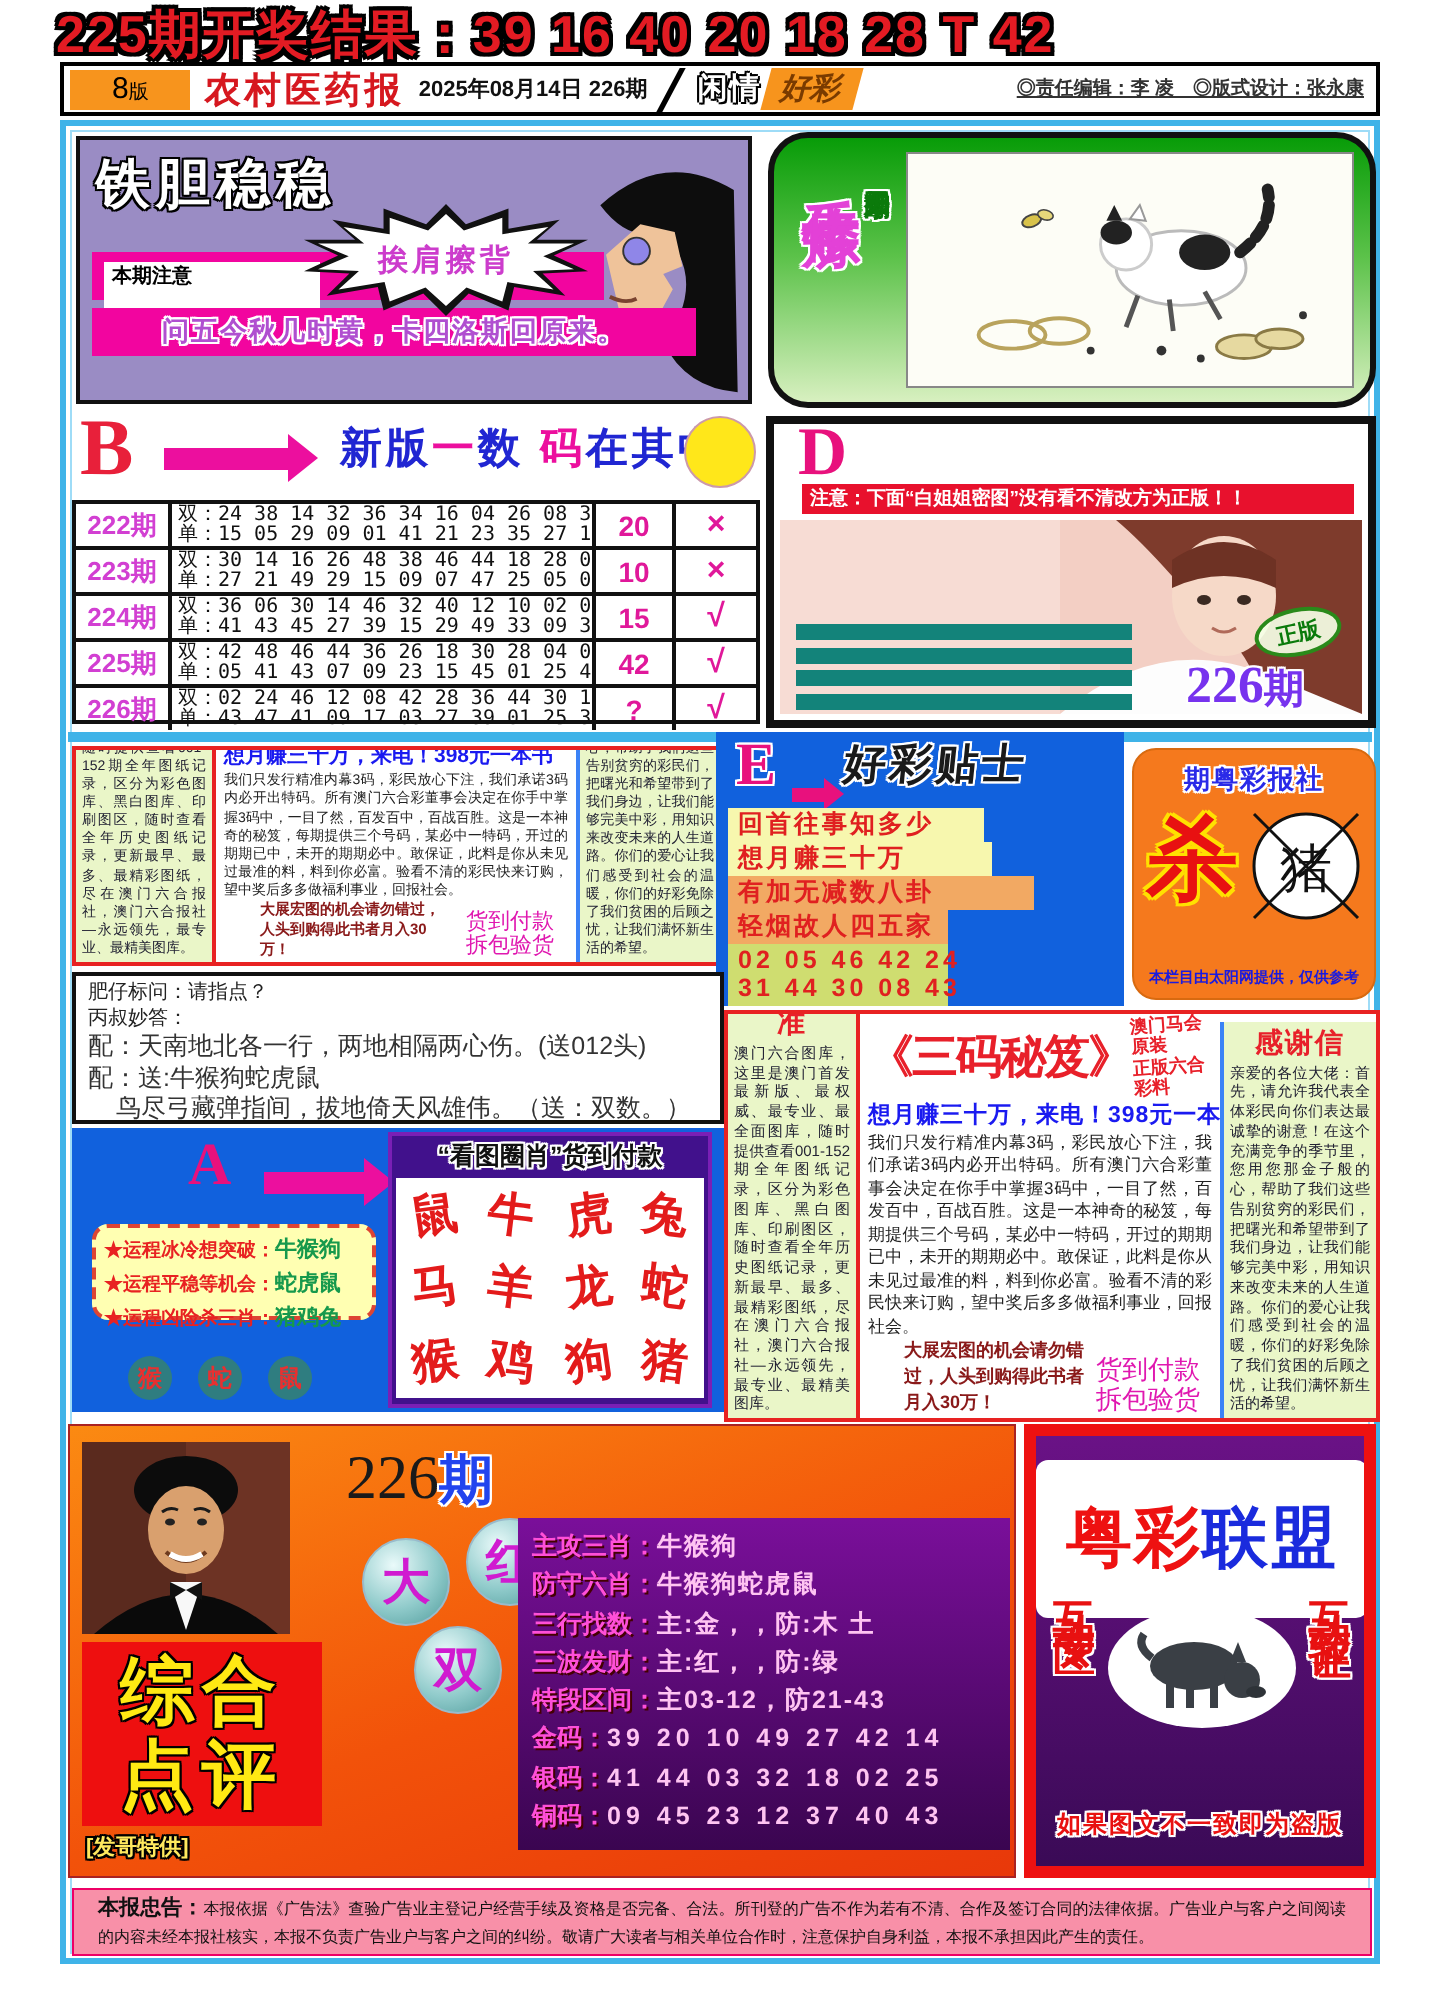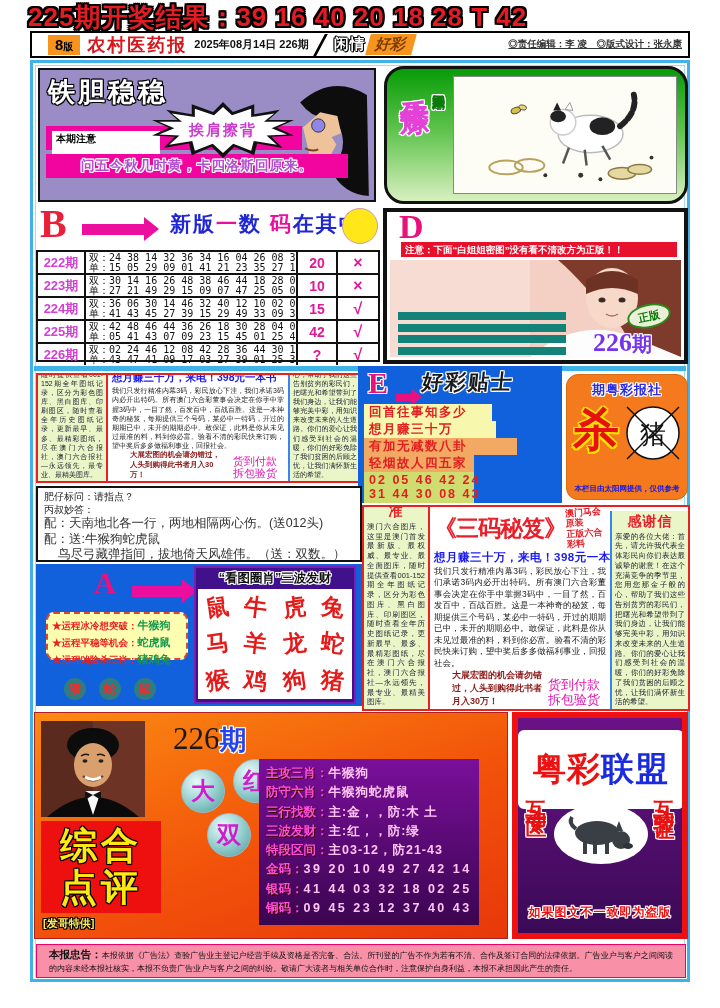--- a/index.html
+++ b/index.html
@@ -10,21 +10,21 @@
   .ob{text-shadow:-1px 0 #000,1px 0 #000,0 -1px #000,0 1px #000,-1px -1px #000,1px 1px #000,1px -1px #000,-1px 1px #000;}
   .vert{writing-mode:vertical-rl;text-orientation:upright;}
   .serif{font-family:"Liberation Serif",serif;}
 
   .headline{left:28px;top:0;width:672px;height:30px;font-size:26px;font-weight:bold;color:#e31b23;
     letter-spacing:1px;white-space:nowrap;
     text-shadow:2px 0 #000,-2px 0 #000,0 2px #000,0 -2px #000,2px 2px #000,-2px -2px #000,2px -2px #000,-2px 2px #000;}
 
   .masthead{left:30px;top:31px;width:660px;height:27px;background:#fff;border:2px solid #000;
     display:flex;align-items:center;box-sizing:border-box;}
-  .page-badge{background:#f7941d;margin-left:16px;padding:0 7px;font-weight:bold;color:#000;height:20px;line-height:20px;}
+  .page-badge{background:#f7941d;margin-left:3px;padding:0 21px;font-weight:normal;color:#000;height:20px;line-height:20px;}
   .page-badge .n{font-size:15px;} .page-badge .l{font-size:10px;}
   .paper-name{color:#d6181f;font-weight:bold;font-size:18px;margin:0 7px;font-family:"Liberation Serif",serif;letter-spacing:2px;}
   .mh-date{font-size:11px;color:#111;font-weight:bold;}
   .slant{width:8px;height:22px;border-left:3px solid #000;transform:skewX(-28deg);margin:0 4px 0 10px;}
   .tag-x{font-size:15px;font-weight:bold;color:#fff;letter-spacing:1px;
     text-shadow:-1px 0 #000,1px 0 #000,0 -1px #000,0 1px #000,-1px -1px #000,1px 1px #000;}
   .tag-h{background:#f7941d;transform:skewX(-15deg);padding:1px 8px;font-size:15px;font-weight:bold;color:#7a3b00;margin-left:2px;}
   .mh-credits{margin-left:auto;margin-right:6px;font-size:9.5px;color:#333;font-weight:bold;text-decoration:underline;}
 
   .frame{left:30px;top:60px;width:660px;height:922px;border:3px solid #3fb3e8;box-sizing:border-box;
@@ -154,21 +154,21 @@
   .rv-photo{left:6px;top:8px;width:104px;height:96px;}
   .rv-issue{left:138px;top:8px;white-space:nowrap;}
   .rv-issue .num{font-size:31px;color:#1a1a1a;font-family:"Liberation Serif",serif;}
   .rv-issue .suf{font-size:27px;font-weight:bold;color:#2244ee;}
   .rv-circle{position:absolute;width:44px;height:44px;border-radius:50%;
     background:radial-gradient(circle at 35% 30%,#eafafa,#8fcaca 55%,#4e9a9a);border:1px solid #9bc;box-sizing:border-box;
     display:flex;align-items:center;justify-content:center;font-size:24px;font-weight:bold;color:#d01bd0;}
   .rv-brand{left:6px;top:108px;width:120px;height:92px;background:#ee0f0f;display:flex;flex-direction:column;align-items:center;justify-content:center;}
   .rv-brand div{font-size:37px;font-weight:bold;color:#ffe913;line-height:42px;letter-spacing:4px;}
   .rv-credit{left:8px;top:203px;font-size:11px;font-weight:bold;color:#ffe95e;}
-  .rv-panel{left:224px;top:46px;width:220px;height:166px;background:linear-gradient(180deg,#7a0f9a,#3a0550);padding:5px 7px;box-sizing:border-box;overflow:hidden;}
+  .rv-panel{left:224px;top:46px;width:246px;height:166px;background:linear-gradient(180deg,#7a0f9a,#3a0550);padding:5px 7px;box-sizing:border-box;overflow:hidden;}
   .rv-line{font-size:12.5px;line-height:19.3px;white-space:nowrap;}
   .rv-line .lb{color:#ff4fd8;font-weight:bold;text-shadow:1px 1px 0 #400;}
   .rv-line .vl{color:#ffc4f2;font-weight:bold;letter-spacing:1px;}
   .rv-line.codes .vl{letter-spacing:2.5px;}
 
   
   .alliance{left:512px;top:712px;width:176px;height:227px;border:6px solid #ee1111;box-sizing:border-box;
     background:linear-gradient(180deg,#6a1286,#3a0a56);overflow:hidden;}
   .al-title{margin:12px auto 0;width:166px;background:#fff;border-radius:6px;text-align:center;font-size:33px;font-weight:bold;padding:17px 0;letter-spacing:1px;}
   .al-title .t1{color:#ee1111;} .al-title .t2{color:#1a2bdd;}
@@ -395,21 +395,21 @@
       <div class="a-item"><span class="lb">★运程冰冷想突破：</span><span class="vl">牛猴狗</span></div>
       <div class="a-item"><span class="lb">★运程平稳等机会：</span><span class="vl">蛇虎鼠</span></div>
       <div class="a-item"><span class="lb">★运程凶险杀三肖：</span><span class="vl">猪鸡兔</span></div>
     </div>
     <div class="abs a-circles">
       <div class="a-circle">猴</div>
       <div class="a-circle">蛇</div>
       <div class="a-circle">鼠</div>
     </div>
     <div class="abs zodiac">
-      <div class="z-title ow">“看图圈肖”三波发财</div>
+      <div class="z-title ow">“看图圈肖”货到付款</div>
       <div class="z-grid">
         <span>鼠</span>
         <span>牛</span>
         <span>虎</span>
         <span>兔</span>
         <span>马</span>
         <span>羊</span>
         <span>龙</span>
         <span>蛇</span>
         <span>猴</span>

